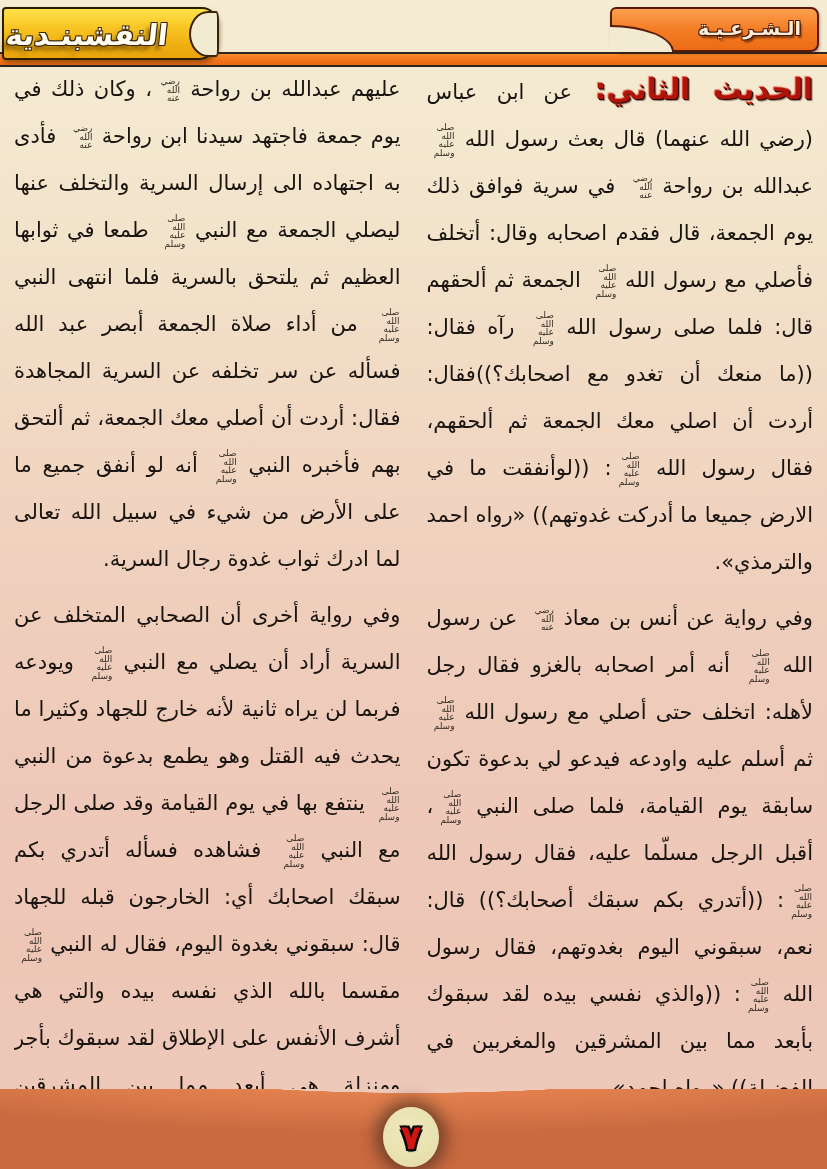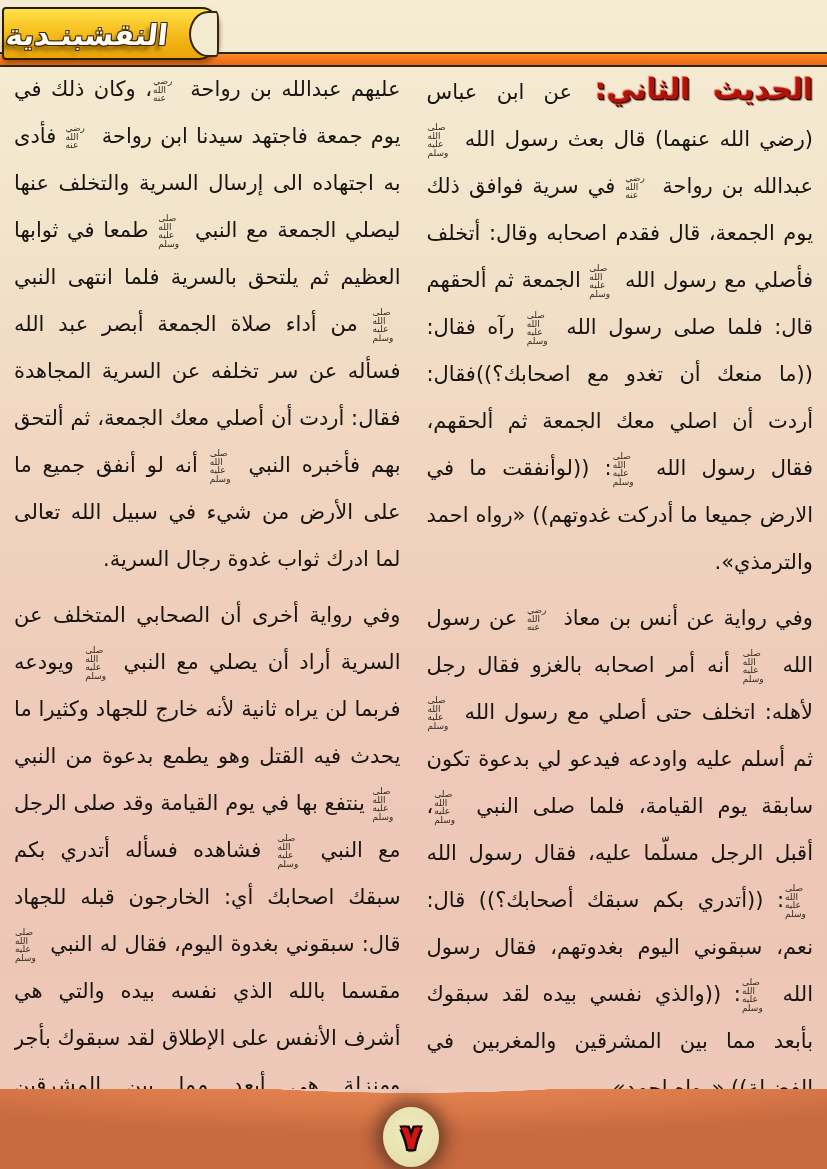--- a/index.html
+++ b/index.html
@@ -99,21 +99,21 @@
     font-weight:bold;
     font-size:29px;
     letter-spacing:.5px;
     text-shadow:1px 1px 0 #2a0301,-1px -1px 1px #e8715c,2px 2px 1px rgba(40,0,0,.45);
   }
   .hon{
     display:inline-block;
     width:27px;
     font-size:9px;
     line-height:8.5px;
-    text-align:left;
+    text-align:right;
     vertical-align:middle;
     color:#332c24;
     margin:0 1px;
   }
 
   
   .footer-wave{
     position:absolute;left:0;right:0;bottom:0;height:80px;
     background:radial-gradient(80% 100% at 50% -45%,
       #eecaba 49.6%, #e5understood 49.9%,
@@ -141,20 +141,24 @@
       0 3px 1px rgba(0,0,0,.7);
   }
 </style>
 </head>
 <body>
 
 <div class="page">
 
   <div class="header-stripe"></div>
 
+  <div class="banner-right">
+    <div class="notch"></div>
+    <div class="banner-text">الـشـرعـيـة</div>
+  </div>
 
   <div class="banner-left">
     <div class="flourish"></div>
     <div class="banner-text">النقشبنـدية</div>
   </div>
 
   <div class="columns">
     <div class="column">
         <p class="para"><span class="hadith-title">الحديث الثاني: </span>عن ابن عباس (رضي الله عنهما) قال بعث رسول الله <span class="hon">صلى الله عليه وسلم</span> عبدالله بن رواحة <span class="hon">رضي الله عنه</span> في سرية فوافق ذلك يوم الجمعة، قال فقدم اصحابه وقال: أتخلف فأصلي مع رسول الله <span class="hon">صلى الله عليه وسلم</span> الجمعة ثم ألحقهم قال: فلما صلى رسول الله <span class="hon">صلى الله عليه وسلم</span> رآه فقال: ((ما منعك أن تغدو مع اصحابك؟))فقال: أردت أن اصلي معك الجمعة ثم ألحقهم، فقال رسول الله <span class="hon">صلى الله عليه وسلم</span>: ((لوأنفقت ما في الارض جميعا ما أدركت غدوتهم)) «رواه احمد والترمذي».</p>
         <p class="para">وفي رواية عن أنس بن معاذ <span class="hon">رضي الله عنه</span> عن رسول الله <span class="hon">صلى الله عليه وسلم</span> أنه أمر اصحابه بالغزو فقال رجل لأهله: اتخلف حتى أصلي مع رسول الله <span class="hon">صلى الله عليه وسلم</span> ثم أسلم عليه واودعه فيدعو لي بدعوة تكون سابقة يوم القيامة، فلما صلى النبي <span class="hon">صلى الله عليه وسلم</span>، أقبل الرجل مسلّما عليه، فقال رسول الله <span class="hon">صلى الله عليه وسلم</span>: ((أتدري بكم سبقك أصحابك؟)) قال: نعم، سبقوني اليوم بغدوتهم، فقال رسول الله <span class="hon">صلى الله عليه وسلم</span>: ((والذي نفسي بيده لقد سبقوك بأبعد مما بين المشرقين والمغربين في الفضيلة)) «رواه احمد».</p>

